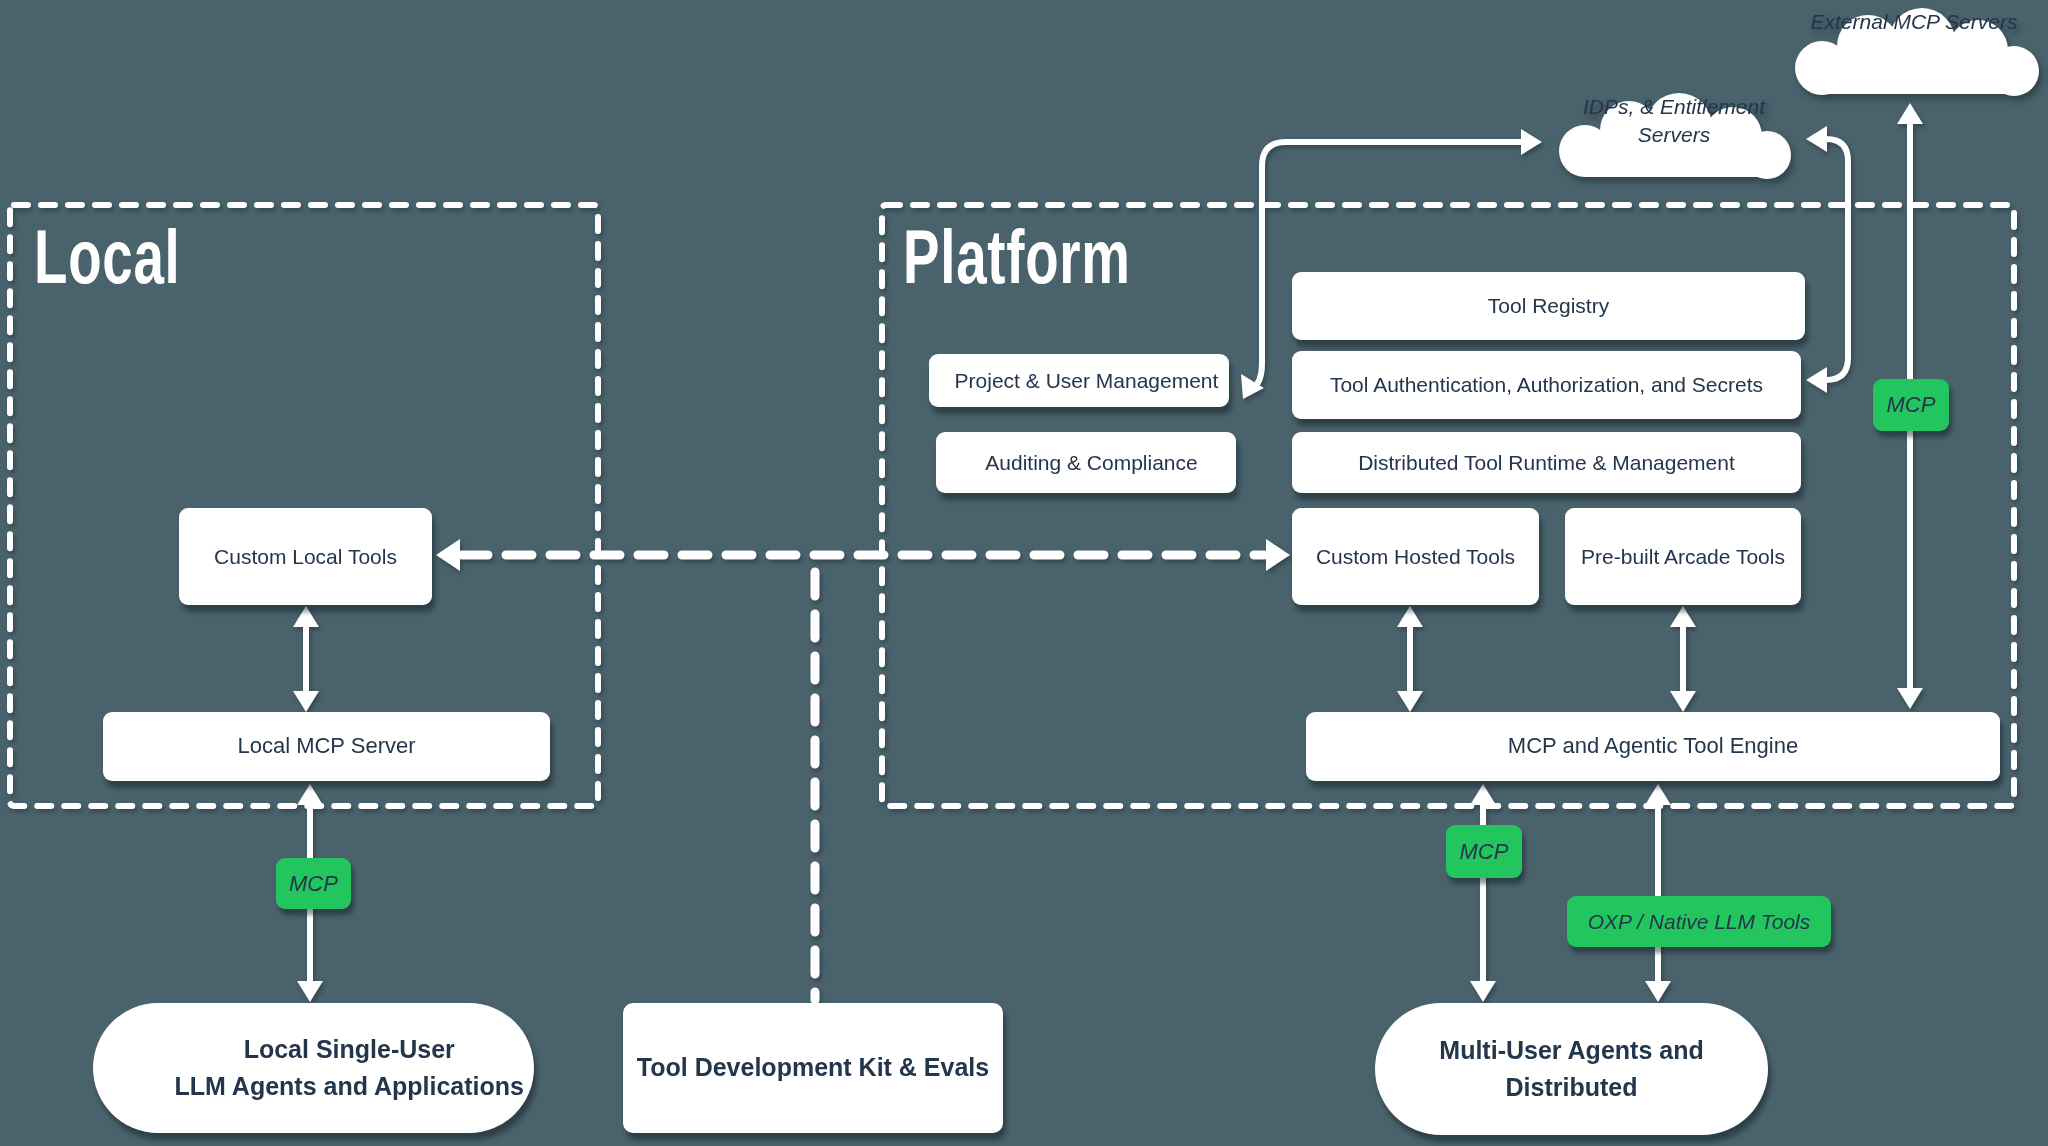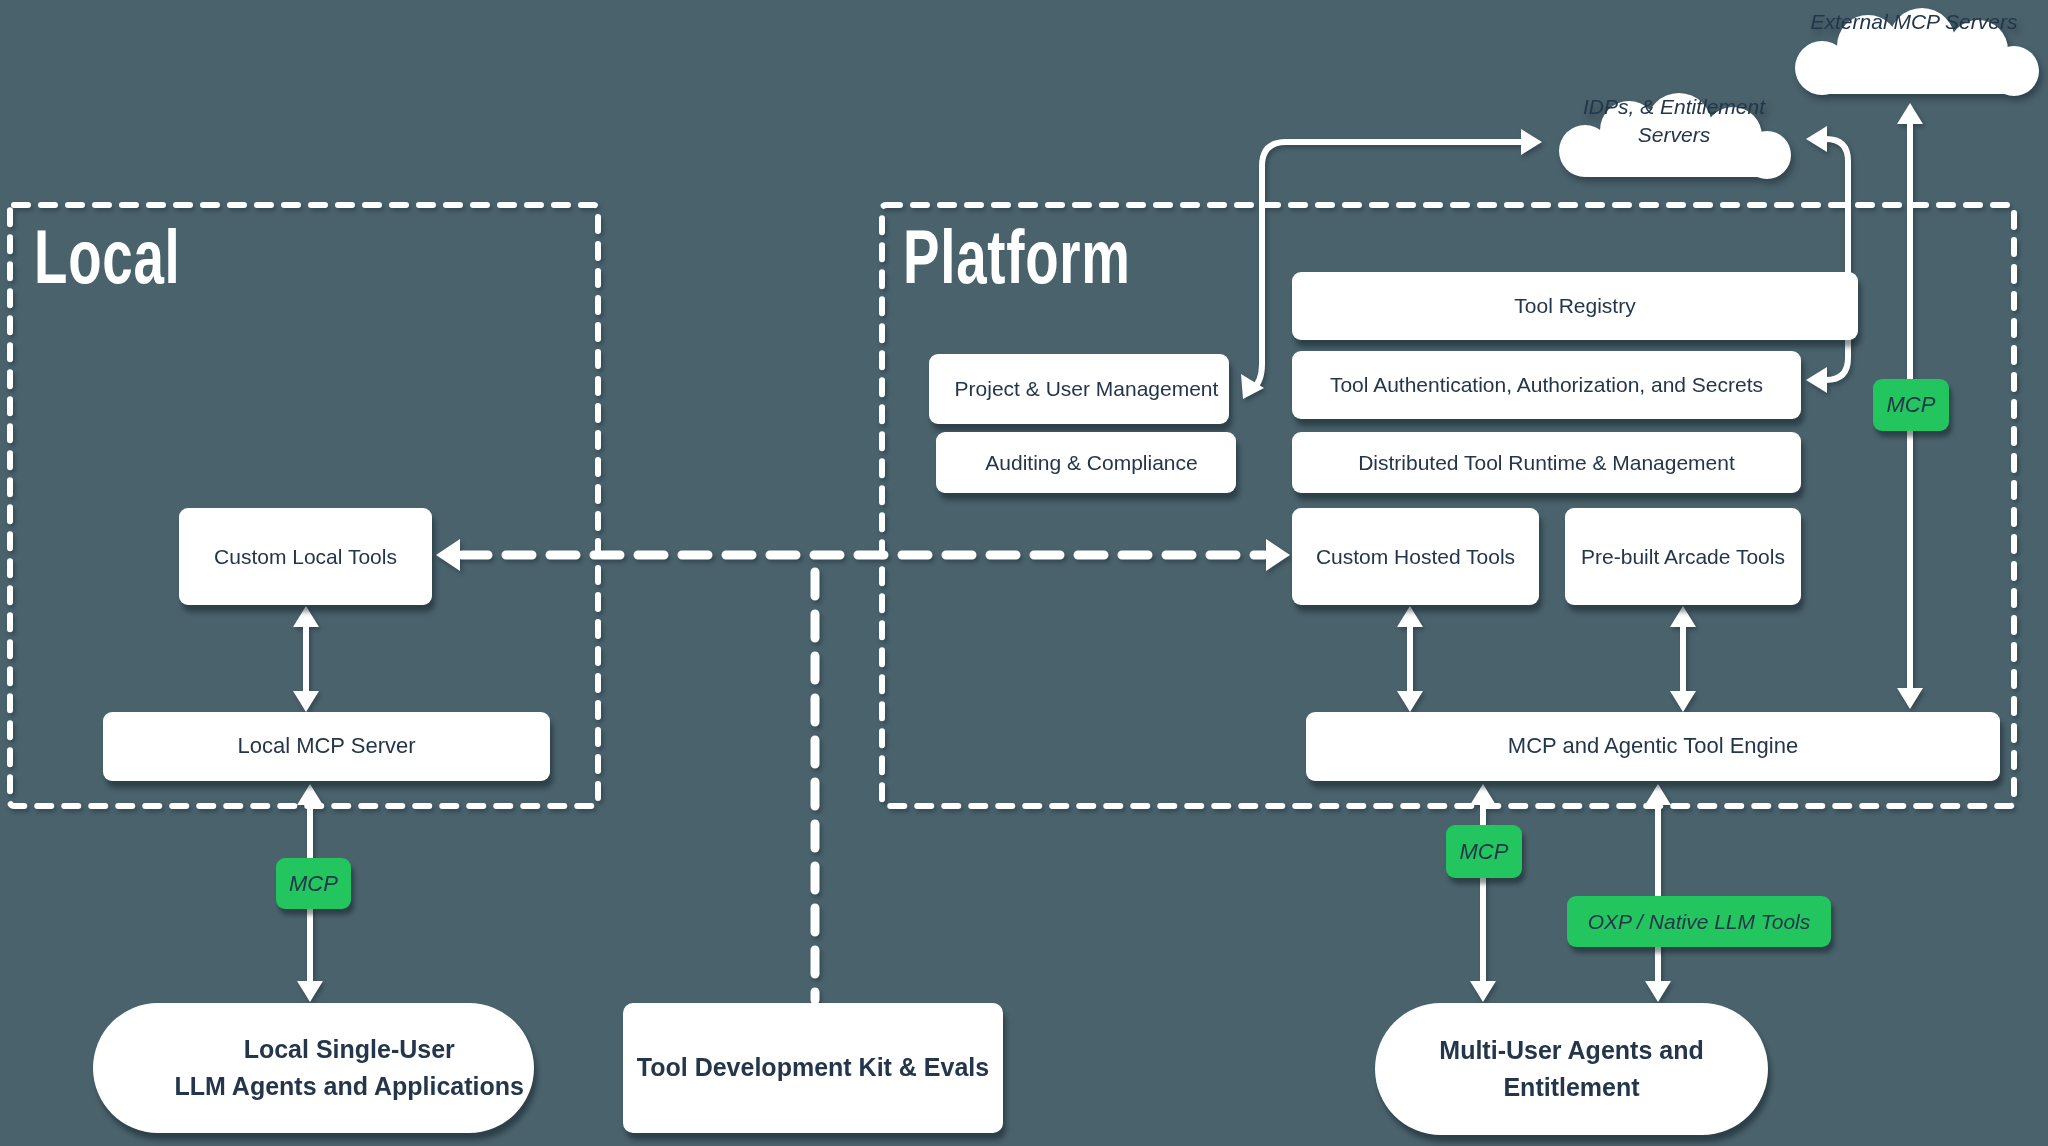--- a/index.html
+++ b/index.html
@@ -116,24 +116,24 @@
     <g>
       <line x1="1910" y1="120" x2="1910" y2="692" stroke="#fff" stroke-width="6"></line>
       <polygon points="1910,103 1897,124 1923,124" fill="#fff"></polygon>
       <polygon points="1910,709 1897,688 1923,688" fill="#fff"></polygon>
     </g>
   </svg>
 
   <div class="region-title" style="left:34px;top:219px;">Local</div>
   <div class="region-title" style="left:903px;top:219px;">Platform</div>
 
-  <div class="node" style="left:1292px;top:272px;width:566px;height:68px;">
+  <div class="node" style="left:1292px;top:272px;width:513px;height:68px;">
     <span>Tool Registry</span>
   </div>
-  <div class="node" style="left:929px;top:354px;width:300px;height:70px;padding-left:25px;">
+  <div class="node" style="left:929px;top:354px;width:300px;height:53px;padding-left:25px;">
     <span>Project &amp; User Management</span>
   </div>
   <div class="node" style="left:1292px;top:351px;width:509px;height:68px;">
     <span>Tool Authentication, Authorization, and Secrets</span>
   </div>
   <div class="node" style="left:936px;top:432px;width:300px;height:61px;padding-left:21px;">
     <span>Auditing &amp; Compliance</span>
   </div>
   <div class="node" style="left:1292px;top:432px;width:509px;height:61px;">
     <span>Distributed Tool Runtime &amp; Management</span>
@@ -160,21 +160,21 @@
       <span style="display:block;">Local Single-User</span>
       <span style="display:block;">LLM Agents and Applications</span>
     </span>
   </div>
   <div class="node bold tdk" style="left:623px;top:1003px;width:380px;height:130px;">
     <span>Tool Development Kit &amp; Evals</span>
   </div>
   <div class="node bold pill" style="left:1375px;top:1003px;width:393px;height:132px;">
     <span>
       <span style="display:block;">Multi-User Agents and</span>
-      <span style="display:block;">Entitlement</span>
+      <span style="display:block;">Distributed</span>
     </span>
   </div>
 
   <div class="chip" style="left:276px;top:858px;width:75px;height:51px;">MCP</div>
   <div class="chip" style="left:1873px;top:379px;width:76px;height:52px;">MCP</div>
   <div class="chip" style="left:1446px;top:825px;width:76px;height:53px;">MCP</div>
   <div class="chip wide" style="left:1524px;top:896px;width:264px;height:51px;">OXP / Native LLM Tools</div>
 
   <div class="cloud" style="left:1780px;top:8px;width:268px;height:94px;">
     <svg width="268" height="94" viewBox="0 0 268 94">

